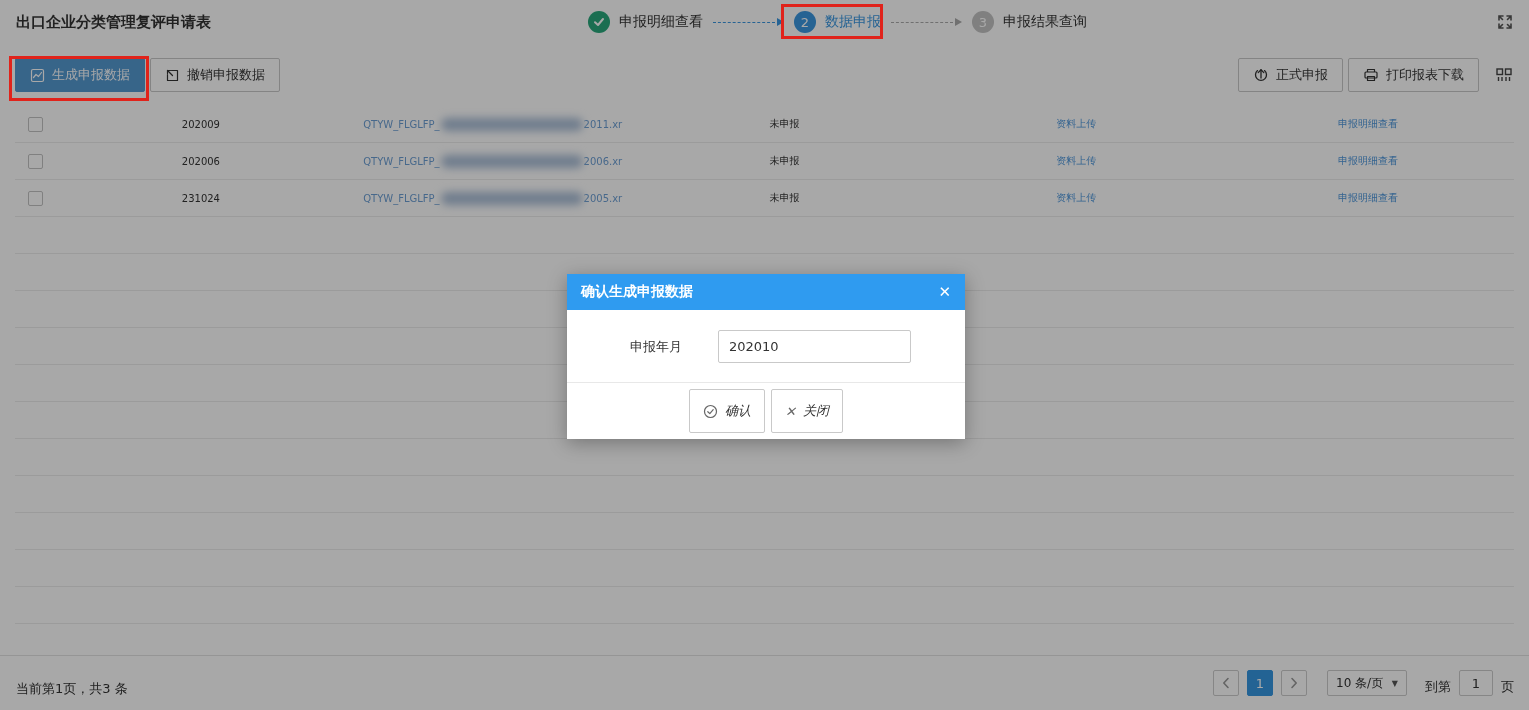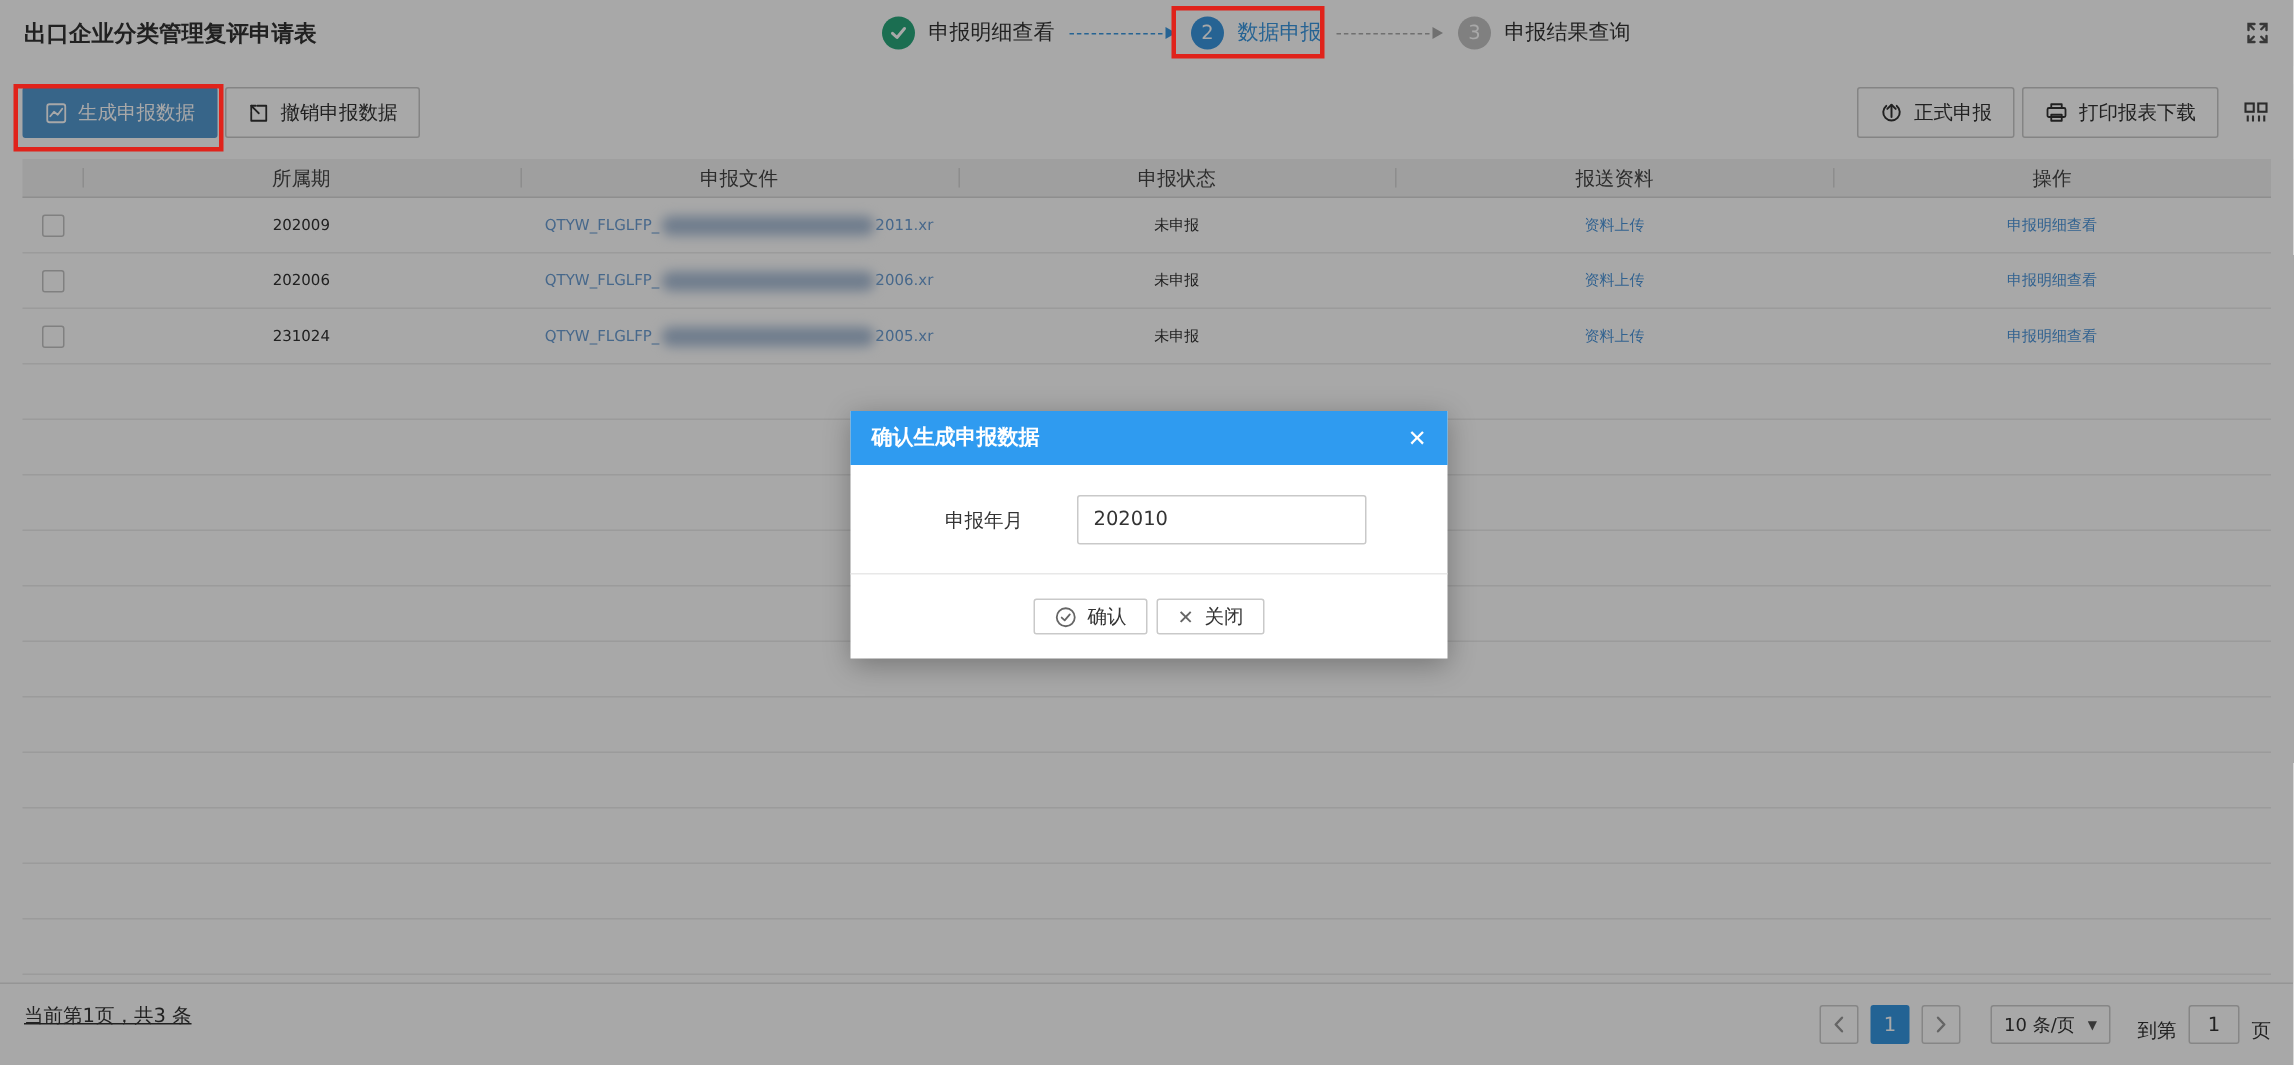--- a/index.html
+++ b/index.html
@@ -57,41 +57,41 @@
   .td{display:flex;align-items:center;justify-content:center;font-size:10px;color:#333;overflow:hidden;}
   .td.checkbox-cell{justify-content:center;}
   .checkbox{width:15px;height:15px;border:1px solid #c3c3c3;background:#fff;border-radius:2px;cursor:pointer;}
   .link{color:var(--link-blue);cursor:pointer;text-decoration:none;}
   .file-link{color:var(--file-blue);white-space:nowrap;}
   .blur-chip{display:inline-block;width:142px;height:13px;margin:0 1px;border-radius:7px;background:#a9bdd6;filter:blur(4px);vertical-align:middle;}
   .empty-row{height:37px;border-bottom:1px solid var(--row-border);}
 
   
   .pagefoot{position:absolute;left:0;bottom:0;width:100%;height:55px;background:#fff;border-top:1px solid #e2e2e2;}
-  .summary{position:absolute;left:16px;top:12px;font-size:13px;color:#333;text-decoration:underline;}
+  .summary{position:absolute;left:16px;top:24px;font-size:13px;color:#333;}
   .pager{position:absolute;right:15px;top:14px;display:flex;align-items:center;gap:8px;}
   .pg-btn{width:26px;height:26px;border:1px solid #ccc;background:#fff;border-radius:2px;display:flex;align-items:center;justify-content:center;color:#999;font-size:13px;cursor:pointer;}
   .pg-btn.active{background:var(--active-page);border-color:var(--active-page);color:#fff;}
   .page-size{margin-left:12px;width:80px;height:26px;border:1px solid #ccc;border-radius:2px;background:#fff;display:flex;align-items:center;justify-content:space-between;padding:0 8px;font-size:12px;color:#333;cursor:pointer;}
   .caret{font-size:8px;color:#555;}
   .goto{display:flex;align-items:flex-end;gap:8px;margin-left:10px;font-size:13px;color:#333;}
   .goto input{width:34px;height:26px;border:1px solid #ccc;border-radius:2px;text-align:center;font-size:13px;color:#333;font-family:inherit;}
 
   
   .mask{position:absolute;inset:0;background:rgba(0,0,0,0.34);z-index:40;}
   .modal{position:absolute;left:567px;top:274px;width:398px;height:165px;background:#fff;z-index:60;box-shadow:0 4px 18px rgba(0,0,0,0.3);}
   .modal-header{height:36px;background:var(--modal-blue);display:flex;align-items:center;justify-content:space-between;padding:0 14px;}
   .modal-title{color:#fff;font-size:14px;font-weight:bold;}
   .modal-close{color:#fff;font-size:15px;cursor:pointer;line-height:1;}
   .modal-body{position:relative;height:72px;}
   .field-row{position:absolute;left:0;top:20px;width:100%;display:flex;align-items:center;}
   .field-label{margin-left:63px;font-size:13px;color:#333;}
   .field-input{margin-left:36px;width:193px;height:33px;border:1px solid #c9c9c9;border-radius:2px;padding:0 10px;font-size:13px;color:#333;font-family:inherit;}
   .modal-footer{height:57px;border-top:1px solid #e8e8e8;display:flex;align-items:center;justify-content:center;gap:6px;}
-  .modal-btn{height:24px;padding:0 13px;border:1px solid #c9c9c9;border-radius:2px;background:#fff;display:inline-flex;align-items:center;gap:7px;font-size:13px;color:#333;cursor:pointer;}
+  .modal-btn{height:44px;padding:0 13px;border:1px solid #c9c9c9;border-radius:2px;background:#fff;display:inline-flex;align-items:center;gap:7px;font-size:13px;color:#333;cursor:pointer;font-style:italic;}
   .modal-btn .x-glyph{color:#666;font-size:13px;}
 
   
   .annotation{position:absolute;border:3px solid var(--annotation-red);z-index:90;pointer-events:none;}
   .annotation.step2-box{left:781px;top:4px;width:102px;height:35px;}
   .annotation.generate-box{left:9px;top:56px;width:140px;height:45px;}
 
   svg{display:block;}
 </style>
 </head>
@@ -189,28 +189,20 @@
           <path d="M4.5 12 V16"></path>
             <path d="M8 12 V16"></path>
             <path d="M12 12 V16"></path>
             <path d="M15.5 12 V16"></path>
         </svg>
       </span>
     </div>
   </div>
 
   <div class="table">
-    <div class="thead">
-      <div class="th"></div>
-      <div class="th">所属期</div>
-      <div class="th">申报文件</div>
-      <div class="th">申报状态</div>
-      <div class="th">报送资料</div>
-      <div class="th">操作</div>
-    </div>
 
     <div class="trow">
         <div class="td checkbox-cell">
           <span class="checkbox"></span>
         </div>
         <div class="td">202009</div>
         <div class="td">
           <span class="file-link"><span>QTYW_FLGLFP_</span><span class="blur-chip"></span><span>2011.xr</span></span>
         </div>
         <div class="td">未申报</div>

